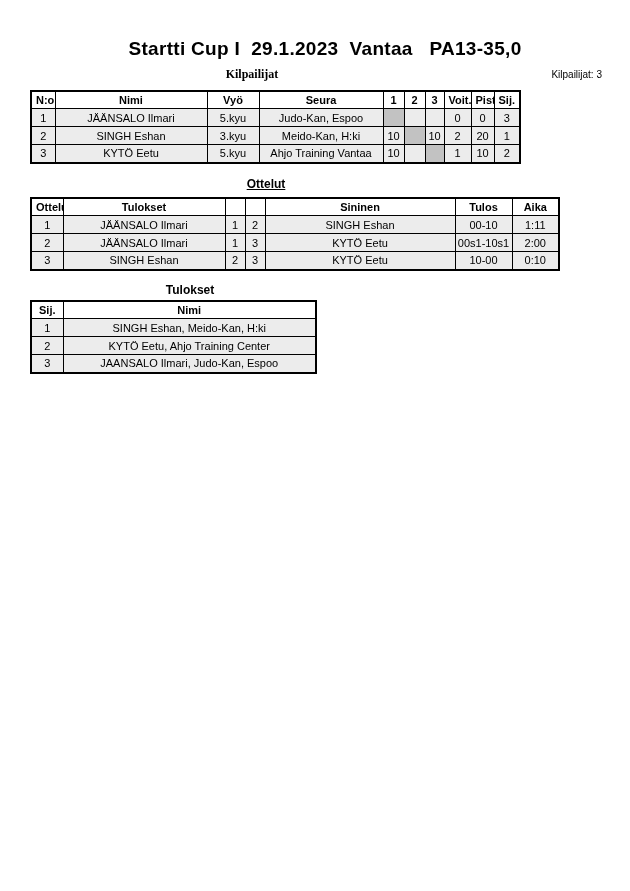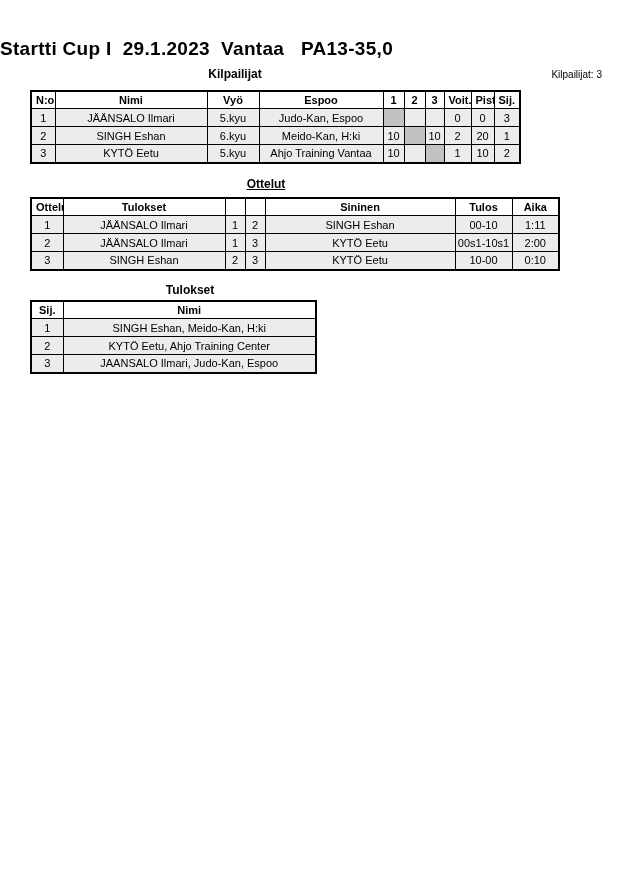--- a/index.html
+++ b/index.html
@@ -6,28 +6,28 @@
   html,body { background:#fff; }
   body {
     width:630px; height:891px;
     font-family:"Liberation Sans", sans-serif;
     color:#000;
   }
   .page { position:relative; width:630px; height:891px; background:#fff; overflow:hidden; }
 
   .title {
     position:absolute; top:38px; left:0; width:100%;
-    font-size:19px; font-weight:bold;
-    white-space:pre; letter-spacing:0.3px;
+    text-align:center; font-size:19px; font-weight:bold;
+    white-space:pre; letter-spacing:0.3px;padding-left:20px;
   }
   .sec-heading {
     position:absolute; transform:translateX(-50%);
     font-size:12px; font-weight:bold; white-space:pre;
   }
-  #h-kilpailijat { left:235px; top:67px; }
+  #h-kilpailijat { left:252px; top:67px;font-family:Liberation Serif, serif; }
   #h-ottelut    { left:266px; top:177px;text-decoration:underline; }
   #h-tulokset   { left:172px; top:283px;margin-left:18px; }
   .count {
     position:absolute; top:69px; right:28px;
     font-size:10px;
   }
 
   table {
     position:absolute; border-collapse:collapse; table-layout:fixed;
     border:2px solid #000; background:#fff;
@@ -68,21 +68,21 @@
         <col style="width:19px">
       <col style="width:27px">
         <col style="width:23px">
         <col style="width:26px">
     </colgroup>
     <thead>
       <tr>
         <th>N:o</th>
         <th>Nimi</th>
         <th>Vyö</th>
-        <th>Espoo</th>
+        <th>Seura</th>
         <th>1</th>
         <th>2</th>
         <th>3</th>
         <th>Voit.</th>
         <th>Pist.</th>
         <th>Sij.</th>
       </tr>
     </thead>
     <tbody>
       <tr>
@@ -93,21 +93,21 @@
         <td class="c self"></td>
         <td class="c"></td>
         <td class="c"></td>
         <td class="c">0</td>
         <td class="c">0</td>
         <td class="c">3</td>
       </tr>
       <tr>
         <td class="c">2</td>
         <td class="l">SINGH Eshan</td>
-        <td class="l">6.kyu</td>
+        <td class="l">3.kyu</td>
         <td class="l">Meido-Kan, H:ki</td>
         <td class="c">10</td>
         <td class="c self"></td>
         <td class="c">10</td>
         <td class="c">2</td>
         <td class="c">20</td>
         <td class="c">1</td>
       </tr>
       <tr>
         <td class="c">3</td>

